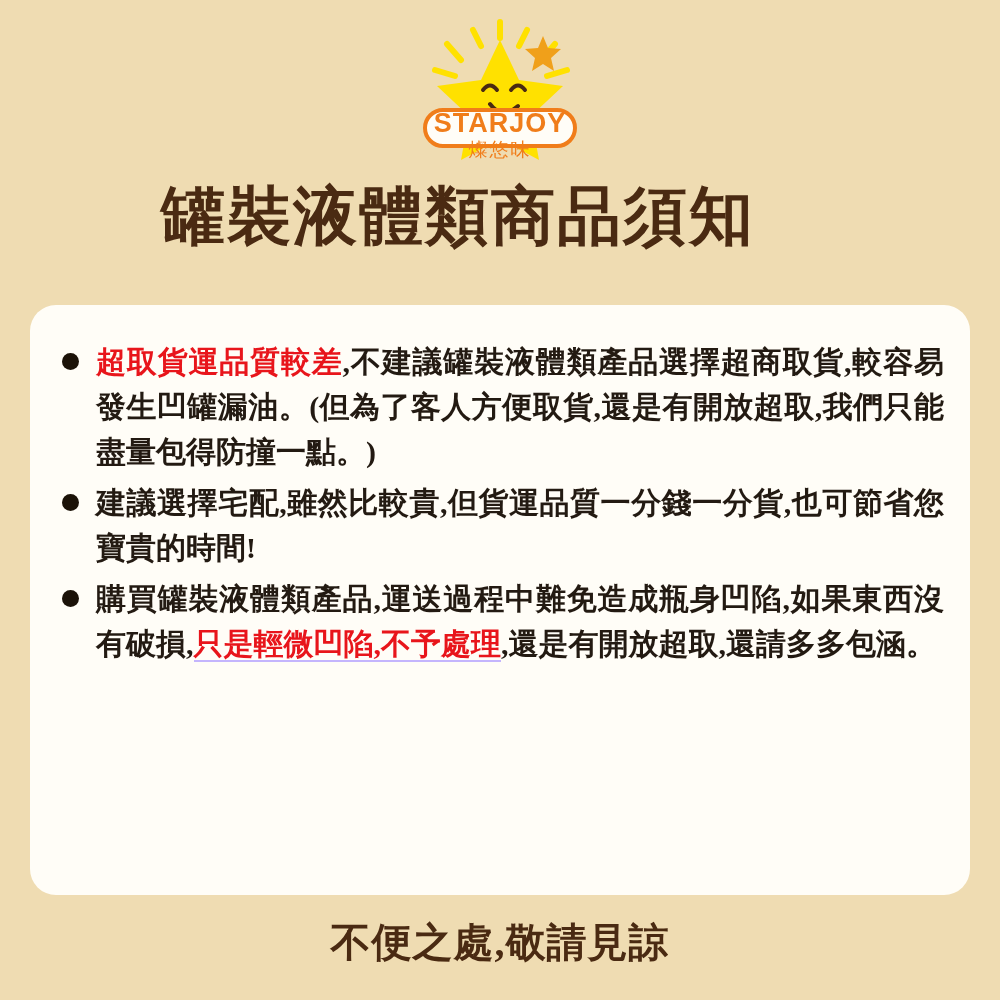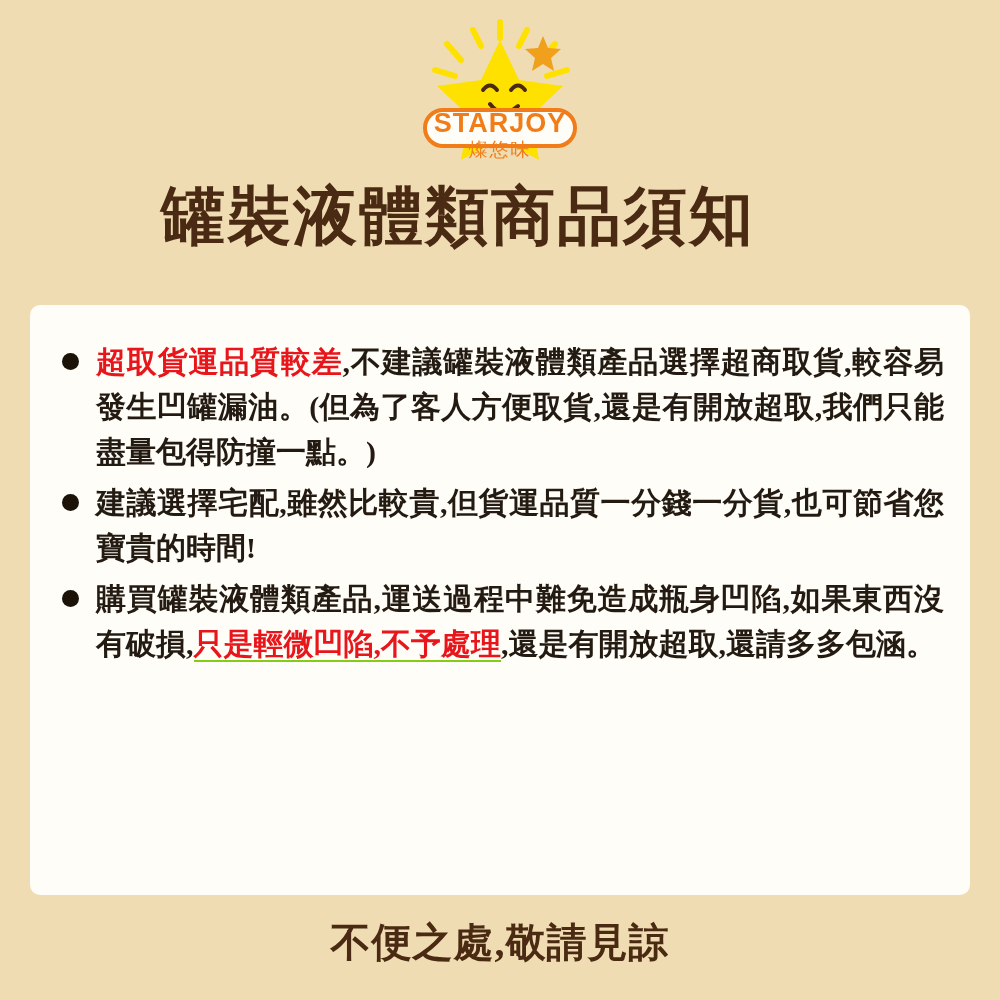--- a/index.html
+++ b/index.html
@@ -83,21 +83,21 @@
   }
 
   
   .card {
     position: absolute;
     top: 305px;
     left: 30px;
     width: 940px;
     height: 590px;
     background: #fffdf7;
-    border-radius: 10px;
+    border-radius: 26px;
     box-sizing: border-box;
     padding: 34px 26px 20px 26px;
   }
 
   ul.notes {
     list-style: none;
     margin: 0;
     padding: 0;
   }
   ul.notes > li {
@@ -119,21 +119,21 @@
     height: 17px;
     border-radius: 50%;
     background: #1b1208;
     display: block;
   }
   .hl {
     color: #e8151b;
   }
   .hl-u {
     color: #e8151b;
-    border-bottom: 2px solid #84cc16;
+    border-bottom: 2px solid #c4b5fd;
   }
 
   
   .footer {
     position: absolute;
     top: 915px;
     left: 0;
     width: 1000px;
     text-align: center;
     font-size: 40px;

